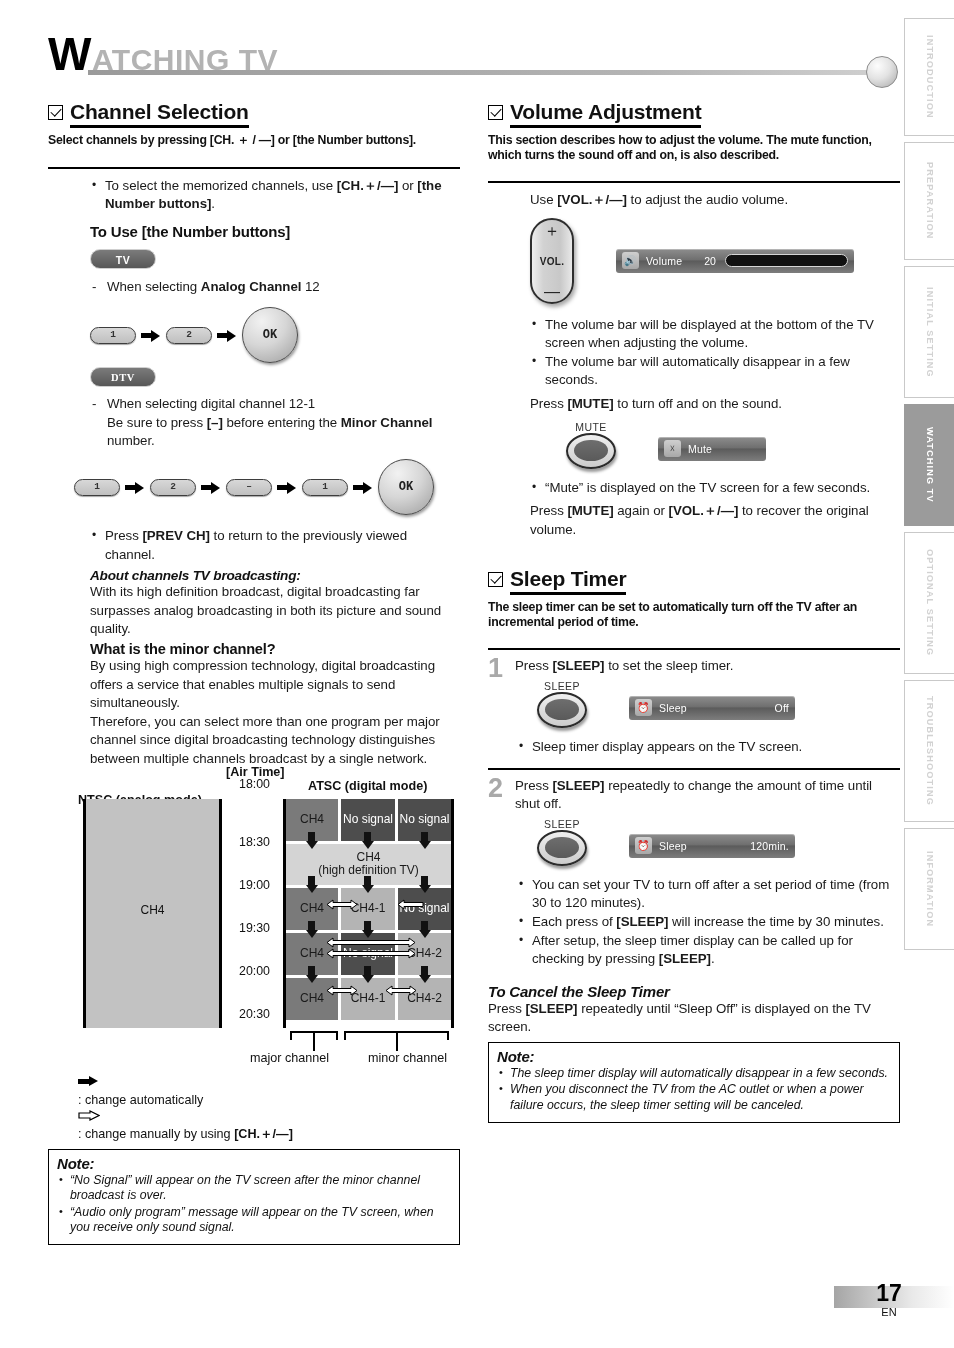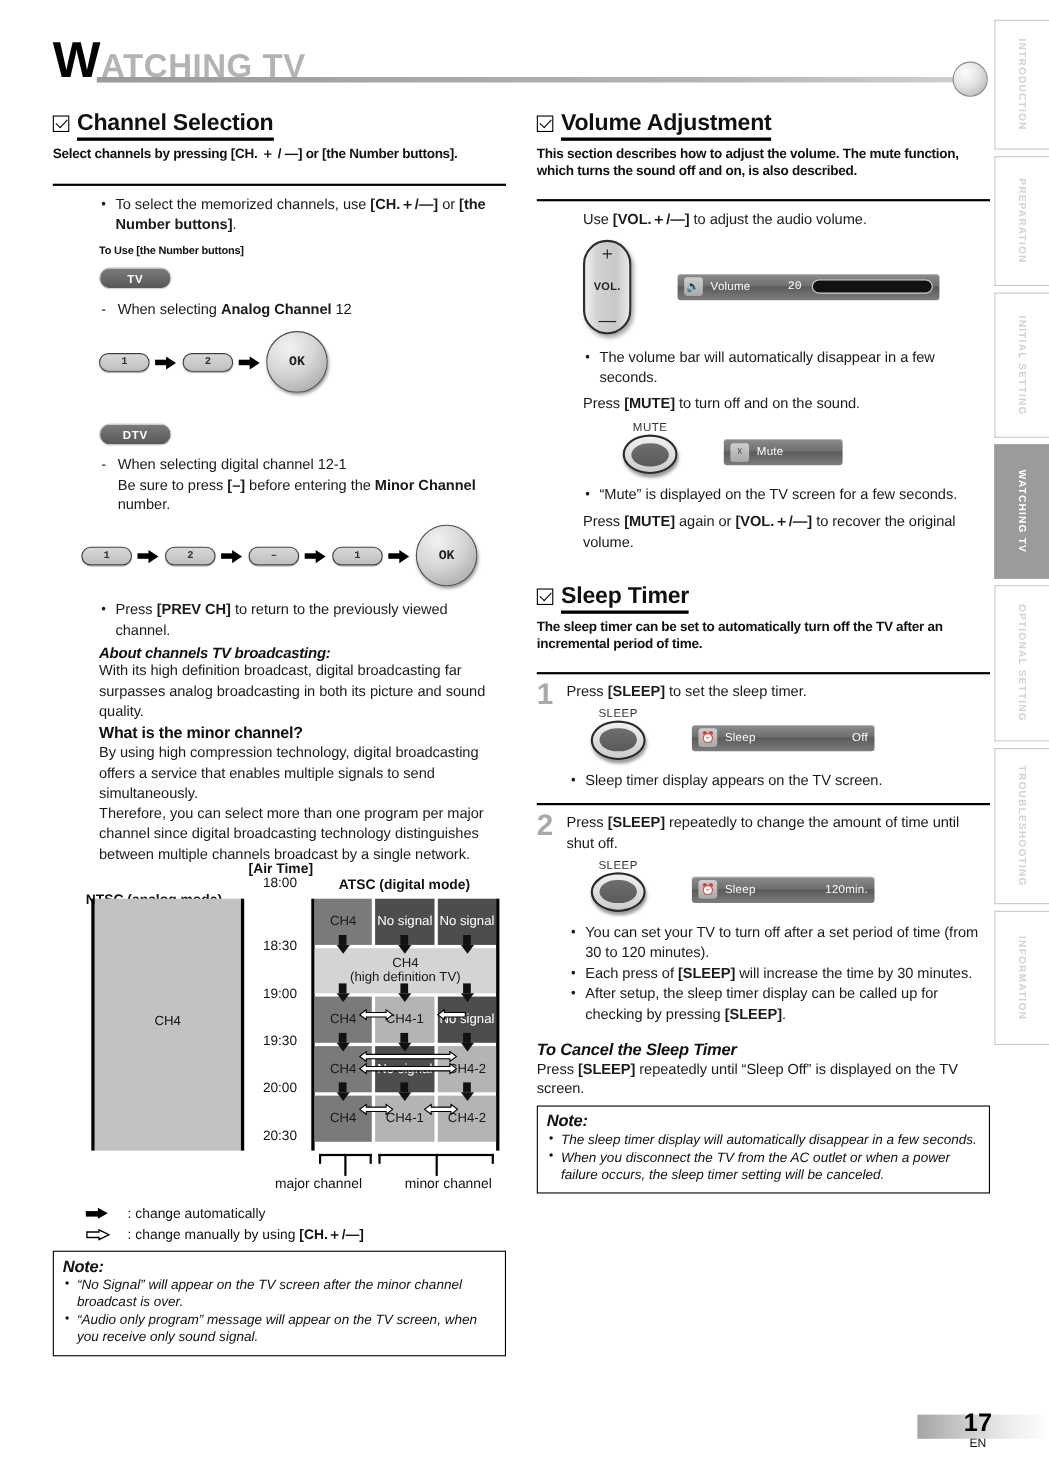--- a/index.html
+++ b/index.html
@@ -41,21 +41,21 @@
 
   .body { font-size: 13.3px; line-height: 18.6px; color: #1a1a1a; letter-spacing: -.05px; }
   .body b { font-weight: bold; }
   .indent { padding-left: 42px; }
   ul.bul { list-style: none; }
   ul.bul li { position: relative; padding-left: 15px; margin-bottom: 0px; }
   ul.bul li::before { content: "\2022"; position: absolute; left: 2px; top: -1px; font-size: 12px; }
   .dashitem { position: relative; padding-left: 17px; }
   .dashitem::before { content: "-"; position: absolute; left: 2px; top: 0; }
 
-  h4.sub { font-size: 10px; font-weight: bold; margin-top: 9px; letter-spacing: -.2px; }
+  h4.sub { font-size: 15px; font-weight: bold; margin-top: 9px; letter-spacing: -.2px; }
   h4.subi { font-size: 13.6px; font-weight: bold; font-style: italic; letter-spacing: -.2px; }
   h4.subb { font-size: 14.6px; font-weight: bold; letter-spacing: -.2px; }
 
   
   .pill { display: inline-block; width: 66px; height: 20px; border-radius: 10px;
     background: linear-gradient(to bottom, #7b7b7b, #575757); color: #fff;
     font-size: 10.5px; font-weight: bold; text-align: center; line-height: 20px;
     letter-spacing: .6px; border: 1.5px solid #cfcfcf; }
 
   
@@ -96,21 +96,21 @@
   .wh svg { display: block; }
   .brace { position: absolute; }
   .brace .bar { position: absolute; left: 0; top: 0; height: 2.2px; background: #000; width: 100%; }
   .brace .lt, .brace .rt { position: absolute; top: 0; width: 2.2px; height: 9px; background: #000; }
   .brace .lt { left: 0; } .brace .rt { right: 0; }
   .brace .st { position: absolute; left: 50%; top: 0; width: 2.2px; height: 20px; background: #000; margin-left: -1px; }
   .brace-lbl { position: absolute; font-size: 12.6px; white-space: nowrap; }
 
   
   .legend { font-size: 12.6px; line-height: 19px; margin-top: 4px; }
-  .legend .row { display: flex; align-items: center; gap: 16px; }
+  .legend .row { display: flex; align-items: flex-start; gap: 4px; flex-direction: column; }
   .lg-solid { width: 22px; height: 11px; position: relative; }
   .lg-solid::before { content: ""; position: absolute; left: 0; top: 3px; width: 12px; height: 5px; background: #000; }
   .lg-solid::after { content: ""; position: absolute; left: 11px; top: 0; width: 0; height: 0;
     border-top: 5.5px solid transparent; border-bottom: 5.5px solid transparent; border-left: 9px solid #000; }
 
   
   .note { border: 1.6px solid #000; padding: 5px 8px 8px 8px; margin-top: 5px; }
   .note h5 { font-size: 15px; font-weight: bold; font-style: italic; letter-spacing: -.2px; }
   .note ul { list-style: none; font-size: 12.3px; line-height: 15.6px; font-style: italic; margin-top: 1px; }
   .note ul li { position: relative; padding-left: 13px; margin-top: 1px; }
@@ -136,21 +136,21 @@
   .osd { height: 24px; border-radius: 3px; display: flex; align-items: center;
     background: linear-gradient(to bottom, #8d8d8d 0%, #6f6f6f 45%, #5b5b5b 50%, #7d7d7d 100%);
     padding: 0 6px; color: #fff; font-size: 10.5px;
     box-shadow: inset 0 1px 0 rgba(255,255,255,.35); }
   .osd .ico { width: 17px; height: 17px; border-radius: 3px; flex: 0 0 auto;
     background: linear-gradient(to bottom, #cfcfcf, #a8a8a8); color: #3a3a3a;
     display: flex; align-items: center; justify-content: center; font-size: 10px; margin-right: 7px; }
   .osd .lbl { letter-spacing: .2px; }
   .osd .val { margin-left: auto; letter-spacing: .2px; }
   .osd-vol { width: 238px; }
-  .osd-vol .num { margin-left: 34px; margin-right: 9px; font-family: Liberation Mono, monospace; }
+  .osd-vol .num { margin-left: 22px; margin-right: 9px; }
   .volbar { flex: 1; height: 13px; border-radius: 7px; background: #111;
     border: 1.4px solid #d6d6d6; padding: 1.5px; }
   .volbar .fill { height: 100%; width: 30%; background: #e6e6e6; border-radius: 4px; }
   .osd-mute { width: 108px; }
   .osd-sleep { width: 166px; }
 
   
   .step { display: flex; gap: 8px; align-items: flex-start; }
   .stepno { font-size: 27px; font-weight: bold; color: #a9a9a9; line-height: 22px; width: 19px; flex: 0 0 auto; }
 
@@ -209,21 +209,21 @@
       </div>
 
       <div class="seq" style="margin-top:11px;">
         <div class="key">1</div>
         <div class="arr"></div>
         <div class="key">2</div>
         <div class="arr"></div>
         <div class="okbtn">OK</div>
       </div>
 
-      <div style="margin-top:28px;">
+      <div style="margin-top:4px;font-family:Liberation Serif, serif;">
         <span class="pill">DTV</span>
       </div>
 
       <div class="body dashitem" style="margin-top:8px;">
         When selecting digital channel 12-1<br>Be sure to press <b>[–]</b> before entering the <b>Minor Channel</b> number.
       </div>
 
       <div class="seq" style="margin-top:8px; margin-left:-16px;">
         <div class="key">1</div>
         <div class="arr"></div>
@@ -435,20 +435,21 @@
         </div>
         <div class="osd osd-vol" style="margin-left:42px;">
           <span class="ico">🔊</span>
           <span class="lbl">Volume</span>
           <span class="num">20</span>
           <span class="volbar"><span class="fill" style="width: 30%;"></span></span>
         </div>
       </div>
 
       <ul class="bul body" style="margin-top:12px;">
+        <li>The volume bar will be displayed at the bottom of the TV screen when adjusting the volume.</li>
         <li>The volume bar will automatically disappear in a few seconds.</li>
       </ul>
 
       <div class="body" style="margin-top:5px;">Press <b>[MUTE]</b> to turn off and on the sound.</div>
 
       <div style="display:flex; align-items:center; margin-top:7px;">
         <div style="margin-left:36px;">
           <div class="btnlabel">MUTE</div>
           <div class="roundbtn">
               <i></i>

